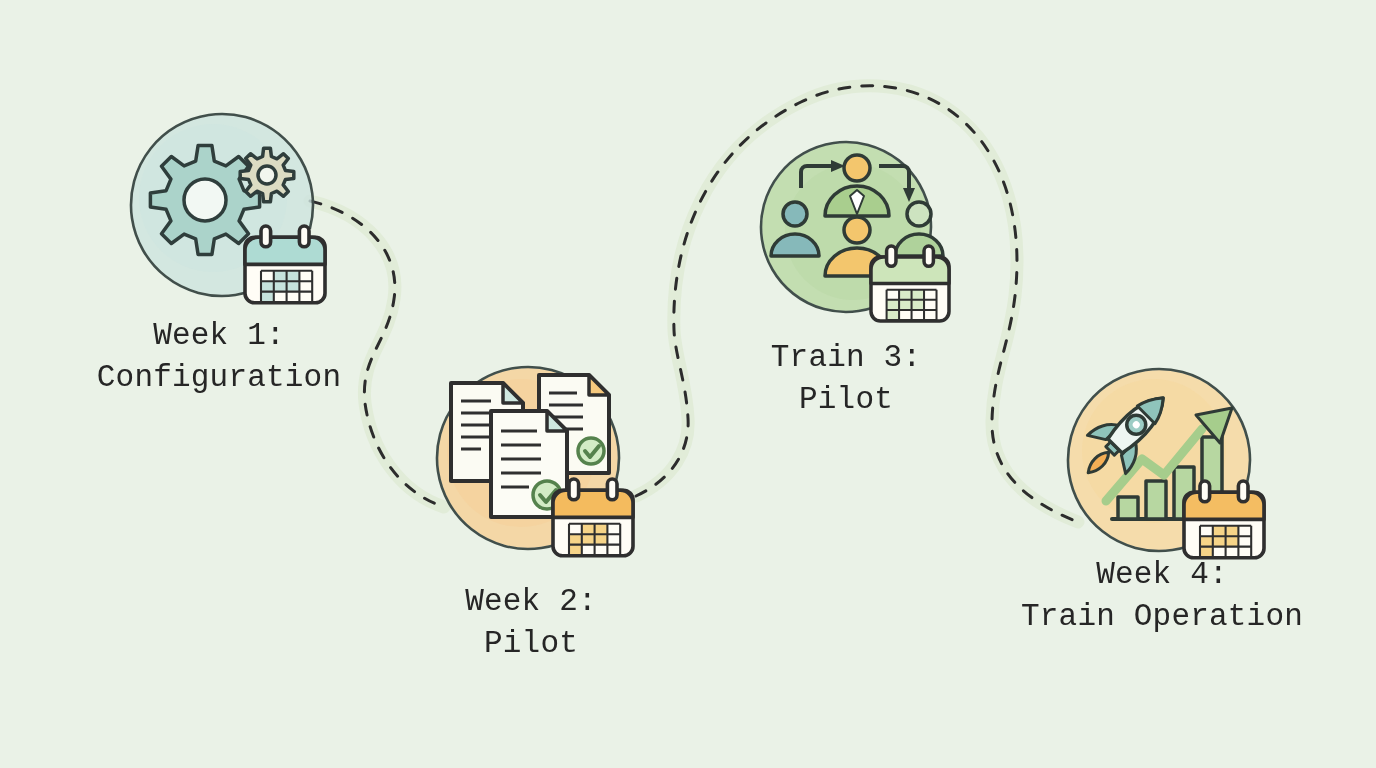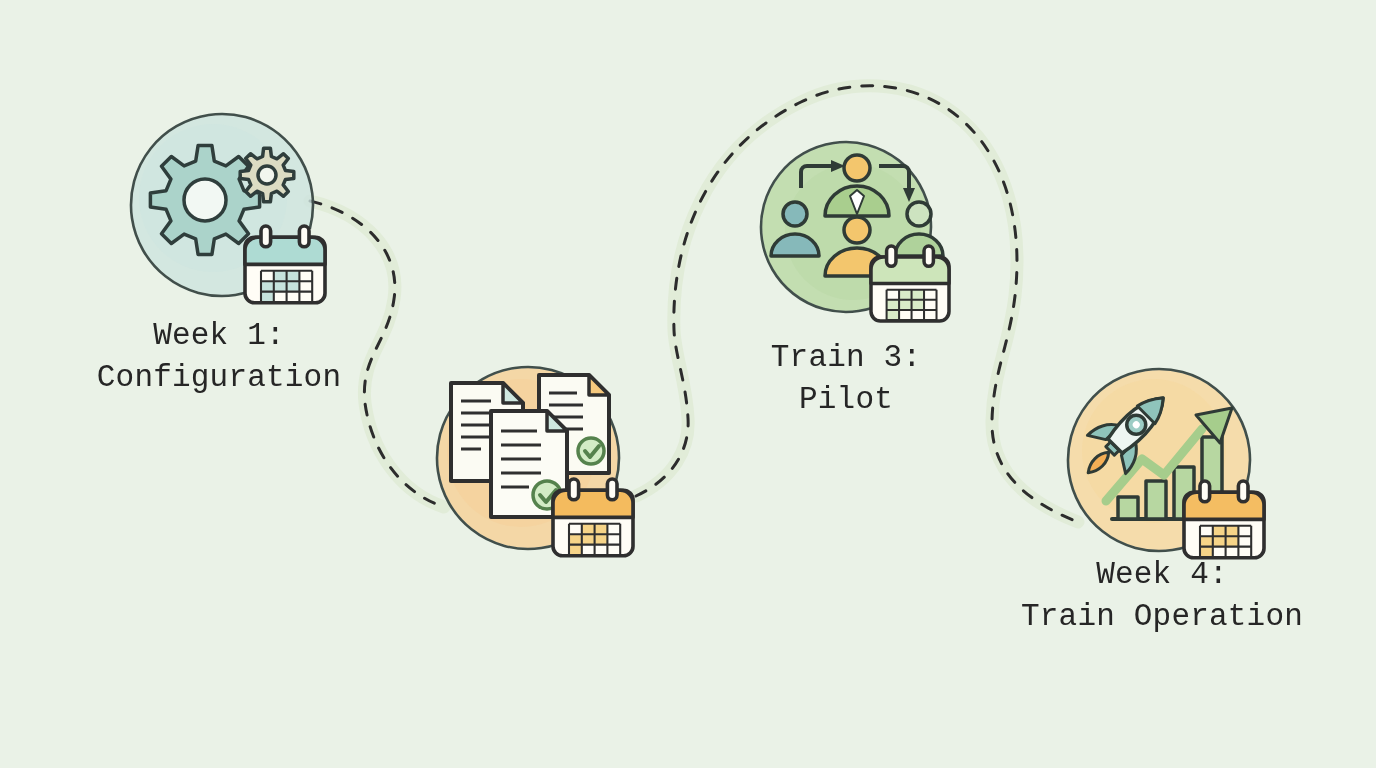--- a/index.html
+++ b/index.html
@@ -167,20 +167,24 @@
         <rect x="20" y="82" width="16" height="13" fill="#f6d488"></rect>
       </g>
       <path d="M20,56h64 M20,69h64 M20,82h64 M20,95h64 M20,56v39 M36,56v39 M52,56v39 M68,56v39 M84,56v39" fill="none" stroke-width="2.6"></path>
     </g>
   </svg>
 
   <div class="label" style="left:219px;top:315px">
     <div>Week 1:</div>
     <div>Configuration</div>
   </div>
+  <div class="label" style="left:531px;top:581px">
+    <div>Week 2:</div>
+    <div>Pilot</div>
+  </div>
   <div class="label" style="left:846px;top:337px">
     <div>Train 3:</div>
     <div>Pilot</div>
   </div>
   <div class="label" style="left:1162px;top:554px">
     <div>Week 4:</div>
     <div>Train Operation</div>
   </div>
 
 </div>

